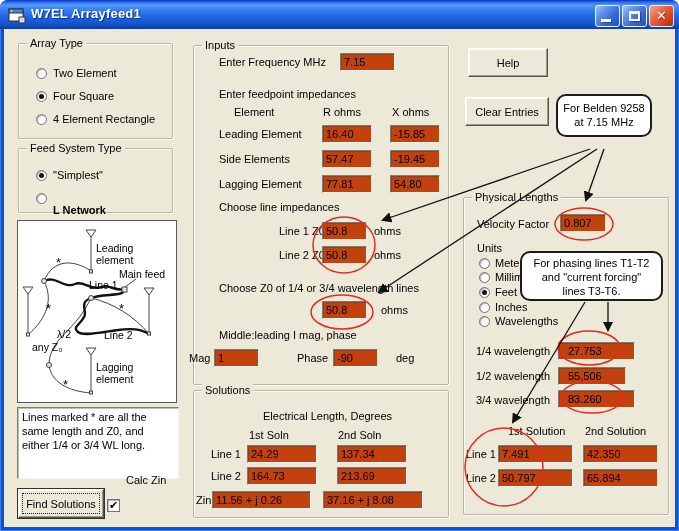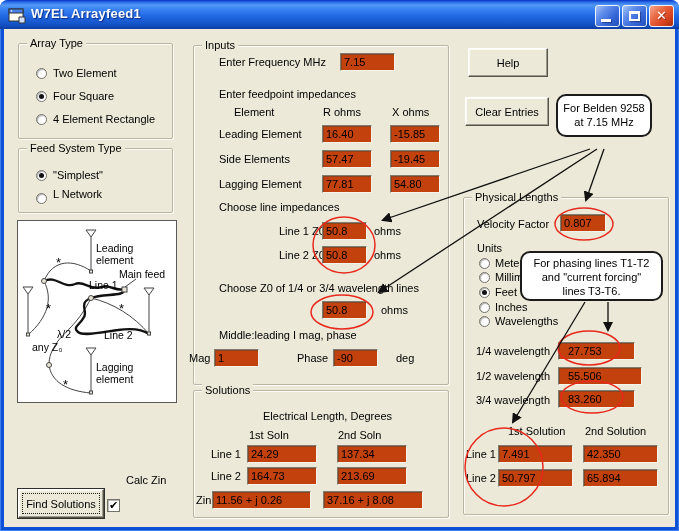--- a/index.html
+++ b/index.html
@@ -95,21 +95,21 @@
   <span class="lbl" style="left:53px;top:90px;">Four Square</span>
   <span class="radio" style="left:36px;top:114px;"></span>
   <span class="lbl" style="left:53px;top:113px;">4 Element Rectangle</span>
 
   <div class="grp" style="left:18px;top:148px;width:155px;height:65px;">
     <span class="grp-label">Feed System Type</span>
   </div>
   <span class="radio sel" style="left:36px;top:170px;"></span>
   <span class="lbl" style="left:53px;top:169px;">"Simplest"</span>
   <span class="radio" style="left:36px;top:193px;"></span>
-  <span class="lbl" style="left:53px;top:188px;">L Network</span>
+  <span class="lbl" style="left:53px;top:204px;font-weight:bold;">L Network</span>
 
   <div class="imgbox" style="left:17px;top:220px;width:160px;height:183px;">
     <svg width="158" height="181" viewBox="0 0 158 181">
       <g stroke="#444" stroke-width="1" fill="none">
 
         <path d="M68 9 L78 9 L73 16 Z"></path>   
           <line x1="73" y1="16" x2="73" y2="50"></line>
         <path d="M5 66 L15 66 L10 73 Z"></path>  
           <line x1="10" y1="73" x2="10" y2="114"></line>
         <path d="M126 67 L136 67 L131 74 Z"></path>
@@ -150,20 +150,21 @@
         <text x="78" y="150">Lagging</text>
         <text x="78" y="162">element</text>
         <text x="38" y="46" font-size="13">*</text>
         <text x="28" y="92" font-size="13">*</text>
         <text x="101" y="92" font-size="13">*</text>
         <text x="45" y="168" font-size="13">*</text>
       </g>
     </svg>
   </div>
 
+  <div class="notebox" style="left:17px;top:407px;width:162px;height:72px;">Lines marked * are all the same length and Z0, and either 1/4 or 3/4 WL long.</div>
 
   <button class="btn default" style="left:18px;top:489px;width:86px;height:29px;">Find Solutions</button>
   <span class="chk checked" style="left:107px;top:499px;"></span>
   <span class="lbl" style="left:126px;top:474px;">Calc Zin</span>
 
   <div class="grp" style="left:193px;top:45px;width:256px;height:340px;">
     <span class="grp-label">Inputs</span>
   </div>
   <span class="lbl" style="left:219px;top:56px;">Enter Frequency MHz</span>
   <input class="fld" style="left: 340px; top: 53px; width: 55px;" value="7.15">
@@ -242,21 +243,21 @@
   <span class="radio sel" style="left:479px;top:287px;"></span>
   <span class="lbl" style="left:495px;top:286px;">Feet</span>
   <span class="radio" style="left:479px;top:302px;"></span>
   <span class="lbl" style="left:495px;top:301px;">Inches</span>
   <span class="radio" style="left:479px;top:316px;"></span>
   <span class="lbl" style="left:495px;top:315px;">Wavelengths</span>
 
   <span class="lbl" style="left:476px;top:345px;">1/4 wavelength</span>
   <input class="fld" style="left: 558px; top: 342px; width: 77px; padding-left: 9px;" value="27.753">
   <span class="lbl" style="left:476px;top:370px;">1/2 wavelength</span>
-  <input class="fld" style="left: 558px; top: 367px; width: 84px; padding-left: 9px;" value="55.506">
+  <input class="fld" style="left: 558px; top: 367px; width: 68px; padding-left: 9px;" value="55.506">
   <span class="lbl" style="left:476px;top:394px;">3/4 wavelength</span>
   <input class="fld" style="left: 558px; top: 390px; width: 77px; padding-left: 9px;" value="83.260">
 
   <span class="lbl" style="left:508px;top:425px;">1st Solution</span>
   <span class="lbl" style="left:585px;top:425px;">2nd Solution</span>
 
   <span class="lbl" style="left:466px;top:448px;">Line 1</span>
   <input class="fld" style="left: 498px; top: 445px; width: 75px; height: 17px;" value="7.491">
   <input class="fld" style="left: 583px; top: 445px; width: 75px; height: 17px;" value="42.350">
 

